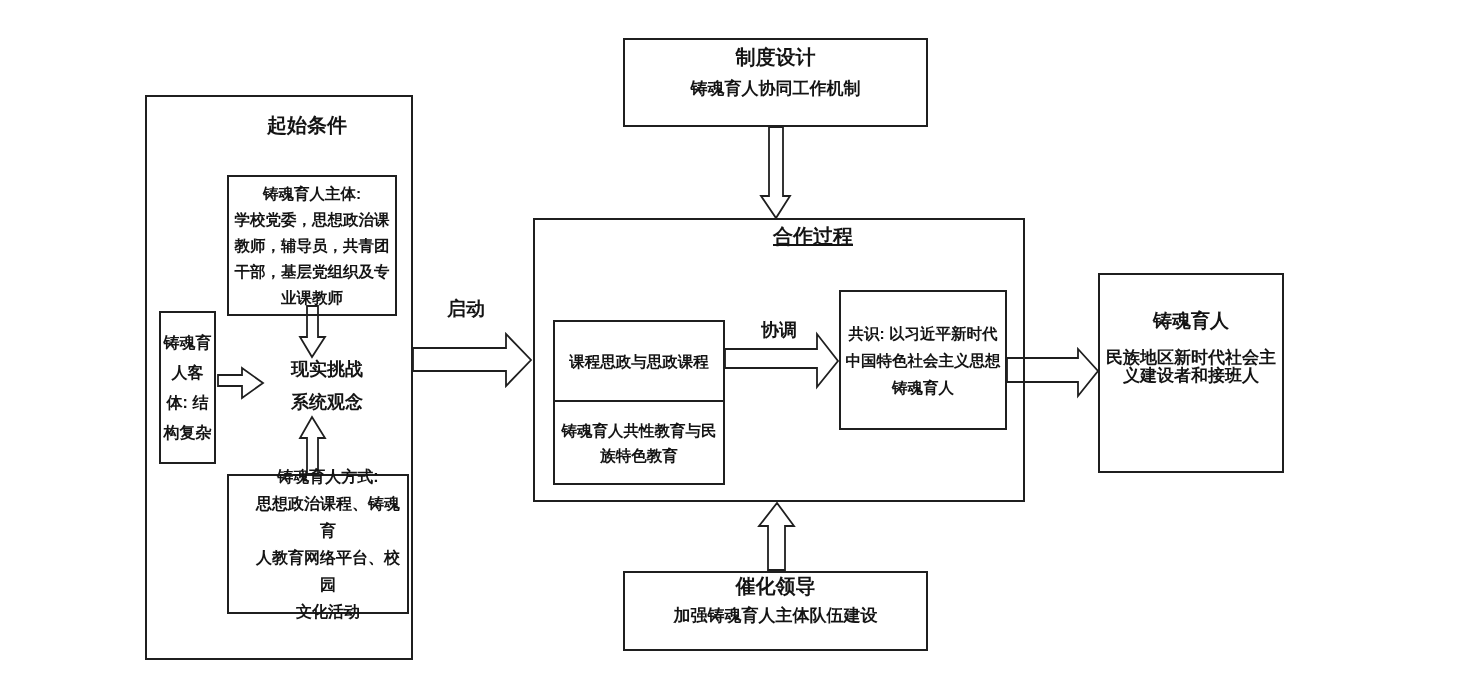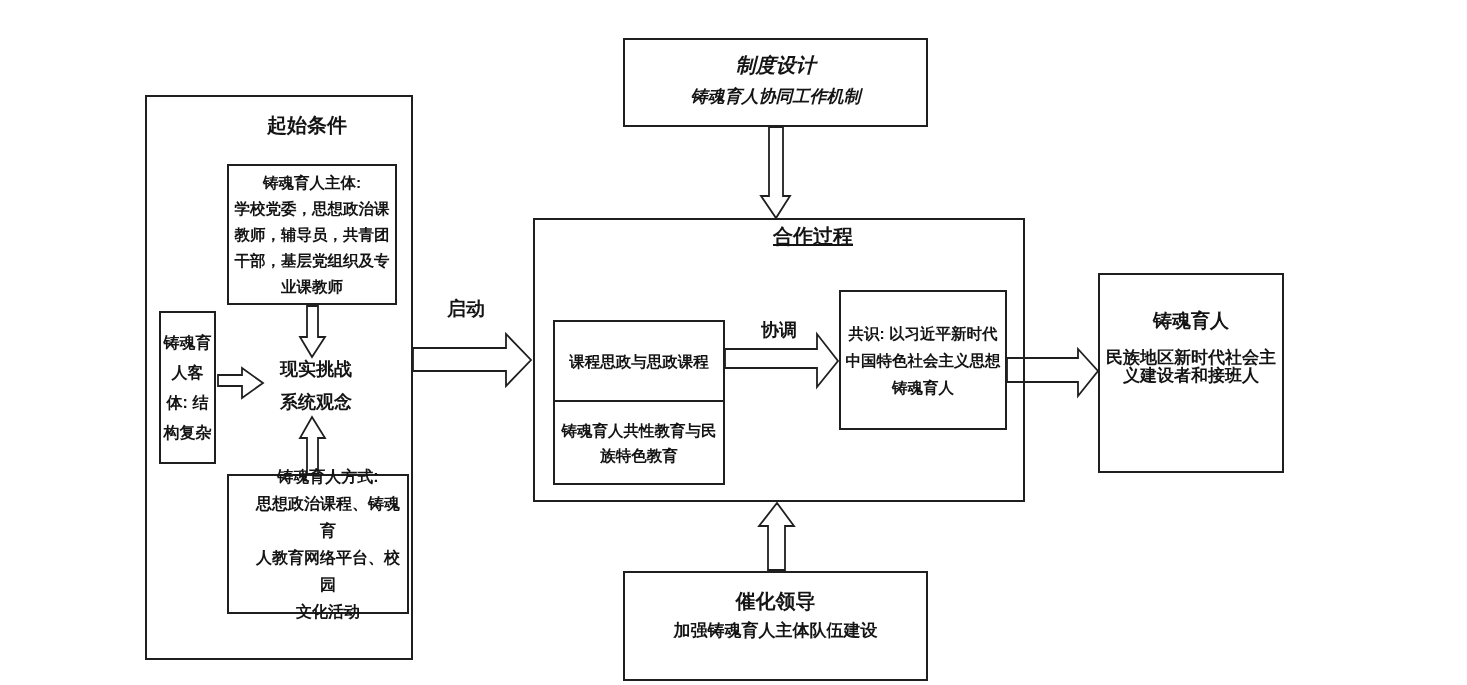--- a/index.html
+++ b/index.html
@@ -9,28 +9,28 @@
   }
   .arrow-layer{position:absolute;left:0;top:0;width:1467px;height:685px;z-index:1;}
   .box{position:absolute;border:2px solid #1f1f1f;background:transparent;box-sizing:border-box;z-index:2;}
   .txt{white-space:pre-line;text-align:center;}
   .flexc{display:flex;align-items:center;justify-content:center;}
   .abs{position:absolute;z-index:3;white-space:pre-line;text-align:center;}
 
   
   .outer-box{left:145px;top:95px;width:268px;height:565px;}
   .outer-title{left:252px;top:112px;width:110px;font-size:20px;}
-  .subject-box{left:227px;top:164px;width:170px;height:141px;font-size:15.5px;line-height:26px;}
+  .subject-box{left:227px;top:175px;width:170px;height:141px;font-size:15.5px;line-height:26px;}
   .object-box{left:159px;top:311px;width:57px;height:153px;font-size:16px;line-height:30px;}
-  .challenge{left:252px;top:353px;width:128px;font-size:18px;line-height:33px;}
+  .challenge{left:235px;top:353px;width:128px;font-size:18px;line-height:33px;text-align:right;}
   .method-box{left:227px;top:474px;width:182px;height:140px;font-size:16px;line-height:27px;padding-left:20px;}
 
   
-  .institution-box{left:623px;top:38px;width:305px;height:89px;padding-top:12px;font-style:italic;}
-  .catalyst-box{left:623px;top:571px;width:305px;height:110px;padding-top:15px;}
+  .institution-box{left:623px;top:38px;width:305px;height:89px;padding-top:4px;}
+  .catalyst-box{left:623px;top:571px;width:305px;height:80px;}
   .big-title{font-size:20px;line-height:26px;text-align:center;}
   .big-sub{font-size:17px;line-height:26px;text-align:center;margin-top:6px;}
 
   
   .process-box{left:533px;top:218px;width:492px;height:284px;}
   .process-title{left:773px;top:223px;font-size:20px;text-decoration:underline;}
   .stack{left:553px;width:172px;font-size:15.5px;line-height:25px;}
   .stack1{top:238px;height:84px;}
   .stack2{top:320px;height:82px;}
   .stack3{top:400px;height:85px;}

